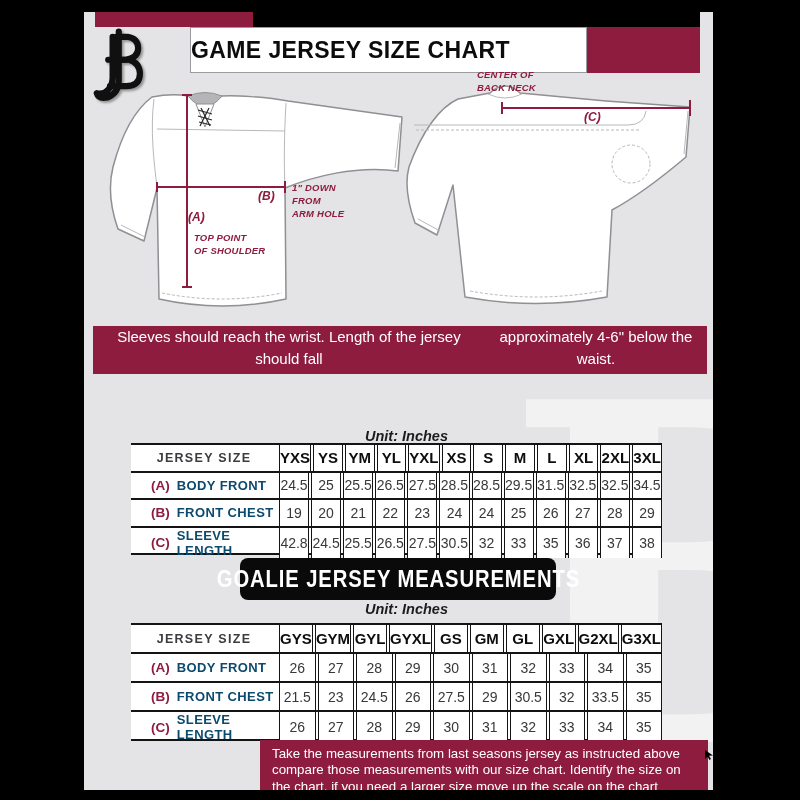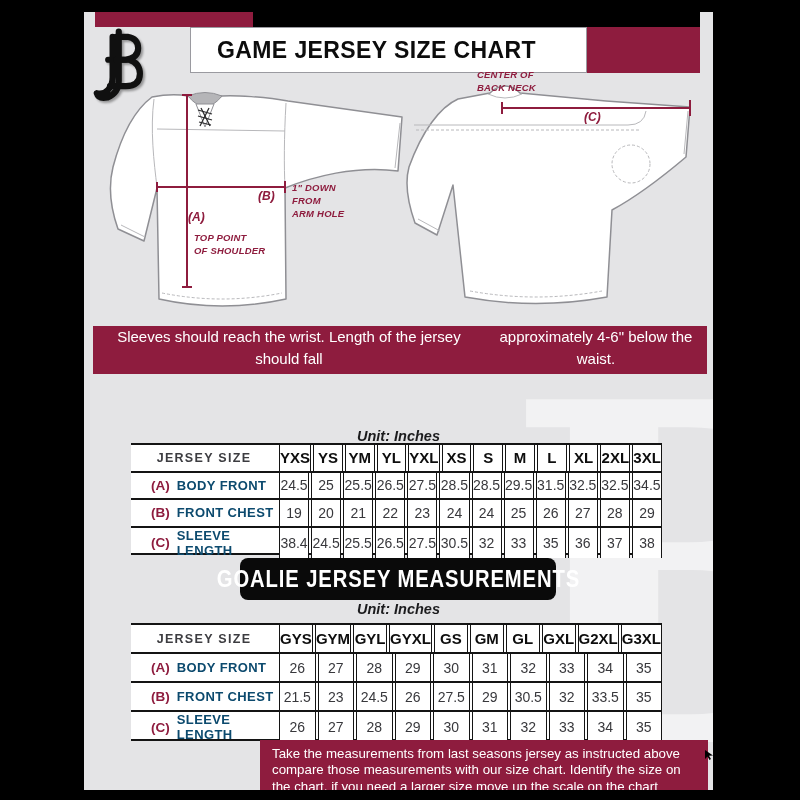--- a/index.html
+++ b/index.html
@@ -8,21 +8,21 @@
   #content{position:absolute;left:84px;top:12px;width:629px;height:778px;
            background:#e4e4e6;overflow:hidden;}
   .abs{position:absolute;}
 
   
   .stripe-maroon{left:11px;top:0;width:158px;height:15px;background:#8e1c3e;}
   .stripe-black{left:169px;top:0;width:447px;height:15px;background:#000;}
   .logo{left:6px;top:16px;width:54px;height:74px;filter:drop-shadow(2px 2px 1px rgba(0,0,0,.35));}
   .titlebar{left:106px;top:15px;width:397px;height:46px;background:#fff;
             border:1px solid #9a9aa0;box-sizing:border-box;display:flex;align-items:center;}
-  .titlebar span{padding-left:26px;font-size:23px;font-weight:800;letter-spacing:.4px;color:#0c0c0c;}
+  .titlebar span{font-size:23px;font-weight:800;letter-spacing:.4px;color:#0c0c0c;}
   .title-maroon{left:503px;top:15px;width:113px;height:46px;background:#8e1c3e;}
 
   
   .watermark{left:420px;top:330px;font-family:"DejaVu Serif",serif;font-weight:bold;
              font-size:470px;line-height:1;color:rgba(255,255,255,.5);z-index:0;}
 
   
   .ann{color:#8e1c3e;font-style:italic;font-weight:bold;font-size:9.5px;line-height:1.35;
        letter-spacing:.2px;z-index:2;}
   .ann-key{color:#8e1c3e;font-weight:bold;font-style:italic;font-size:12px;z-index:2;}
@@ -31,21 +31,21 @@
   .banner{left:9px;top:314px;width:614px;height:48px;background:#8e1c3e;color:#fff;
           display:flex;flex-direction:row;justify-content:center;text-align:center;
           font-size:15px;line-height:1.45;z-index:1;}
 
   
   .section-box{width:316px;height:42px;background:#0a0a0a;border-radius:8px;
                display:flex;align-items:center;justify-content:center;z-index:1;}
   .section-box span{color:#fff;font-weight:800;font-size:23px;letter-spacing:1px;
                     transform:scaleX(.88);white-space:nowrap;}
   .unit{width:100%;text-align:center;font-style:italic;font-weight:bold;
-        font-size:14.5px;color:#1c1c1e;z-index:1;}
+        font-size:14.5px;color:#1c1c1e;z-index:1;padding-left:8px;}
 
   
   .size-table{left:47px;width:531px;background:#fff;border-top:2.5px solid #141414;z-index:1;}
   .trow{display:grid;column-gap:2px;height:25.5px;border-bottom:2.5px solid #141414;
         align-items:center;}
   .player .trow{grid-template-columns:146px repeat(12,1fr);}
   .goalie .trow{grid-template-columns:146px repeat(10,1fr);}
   .goalie .trow{height:27px;}
   .vcell{height:100%;display:flex;align-items:center;justify-content:center;
          border-left:1.6px solid #141414;border-right:1.6px solid #141414;
@@ -219,21 +219,21 @@
         <div class="vcell dcell">26</div>
         <div class="vcell dcell">27</div>
         <div class="vcell dcell">28</div>
         <div class="vcell dcell">29</div>
       </div>
       <div class="trow">
       <div class="lcell rlabel">
         <span class="rkey">(C)</span>
         <span class="rname">SLEEVE LENGTH</span>
       </div>
-        <div class="vcell dcell">38.4</div>
+        <div class="vcell dcell">42.8</div>
         <div class="vcell dcell">24.5</div>
         <div class="vcell dcell">25.5</div>
         <div class="vcell dcell">26.5</div>
         <div class="vcell dcell">27.5</div>
         <div class="vcell dcell">30.5</div>
         <div class="vcell dcell">32</div>
         <div class="vcell dcell">33</div>
         <div class="vcell dcell">35</div>
         <div class="vcell dcell">36</div>
         <div class="vcell dcell">37</div>

